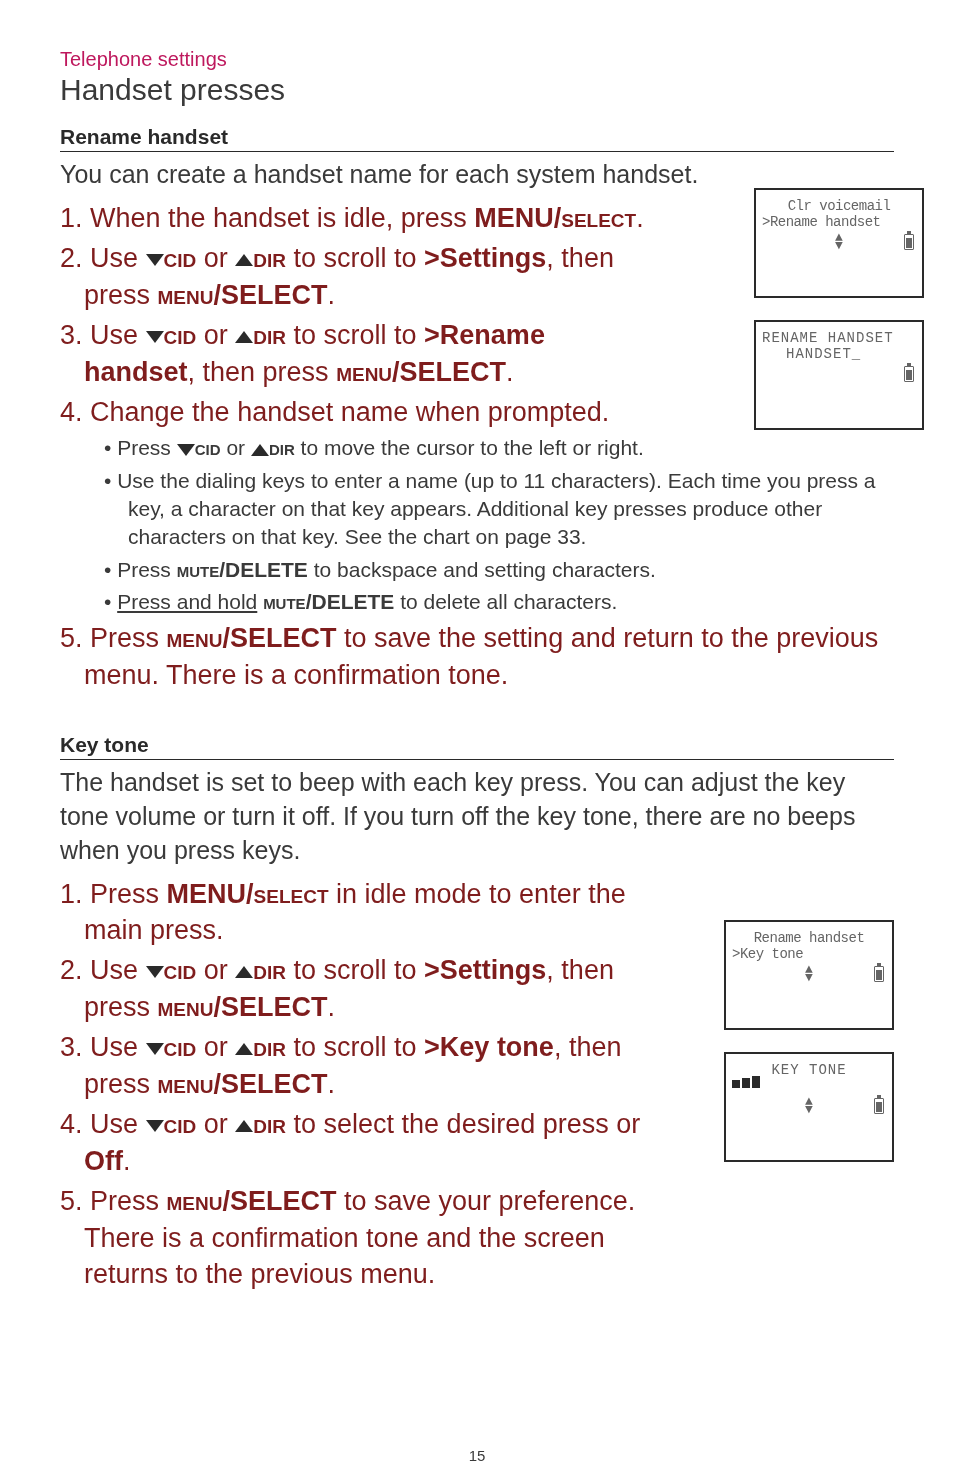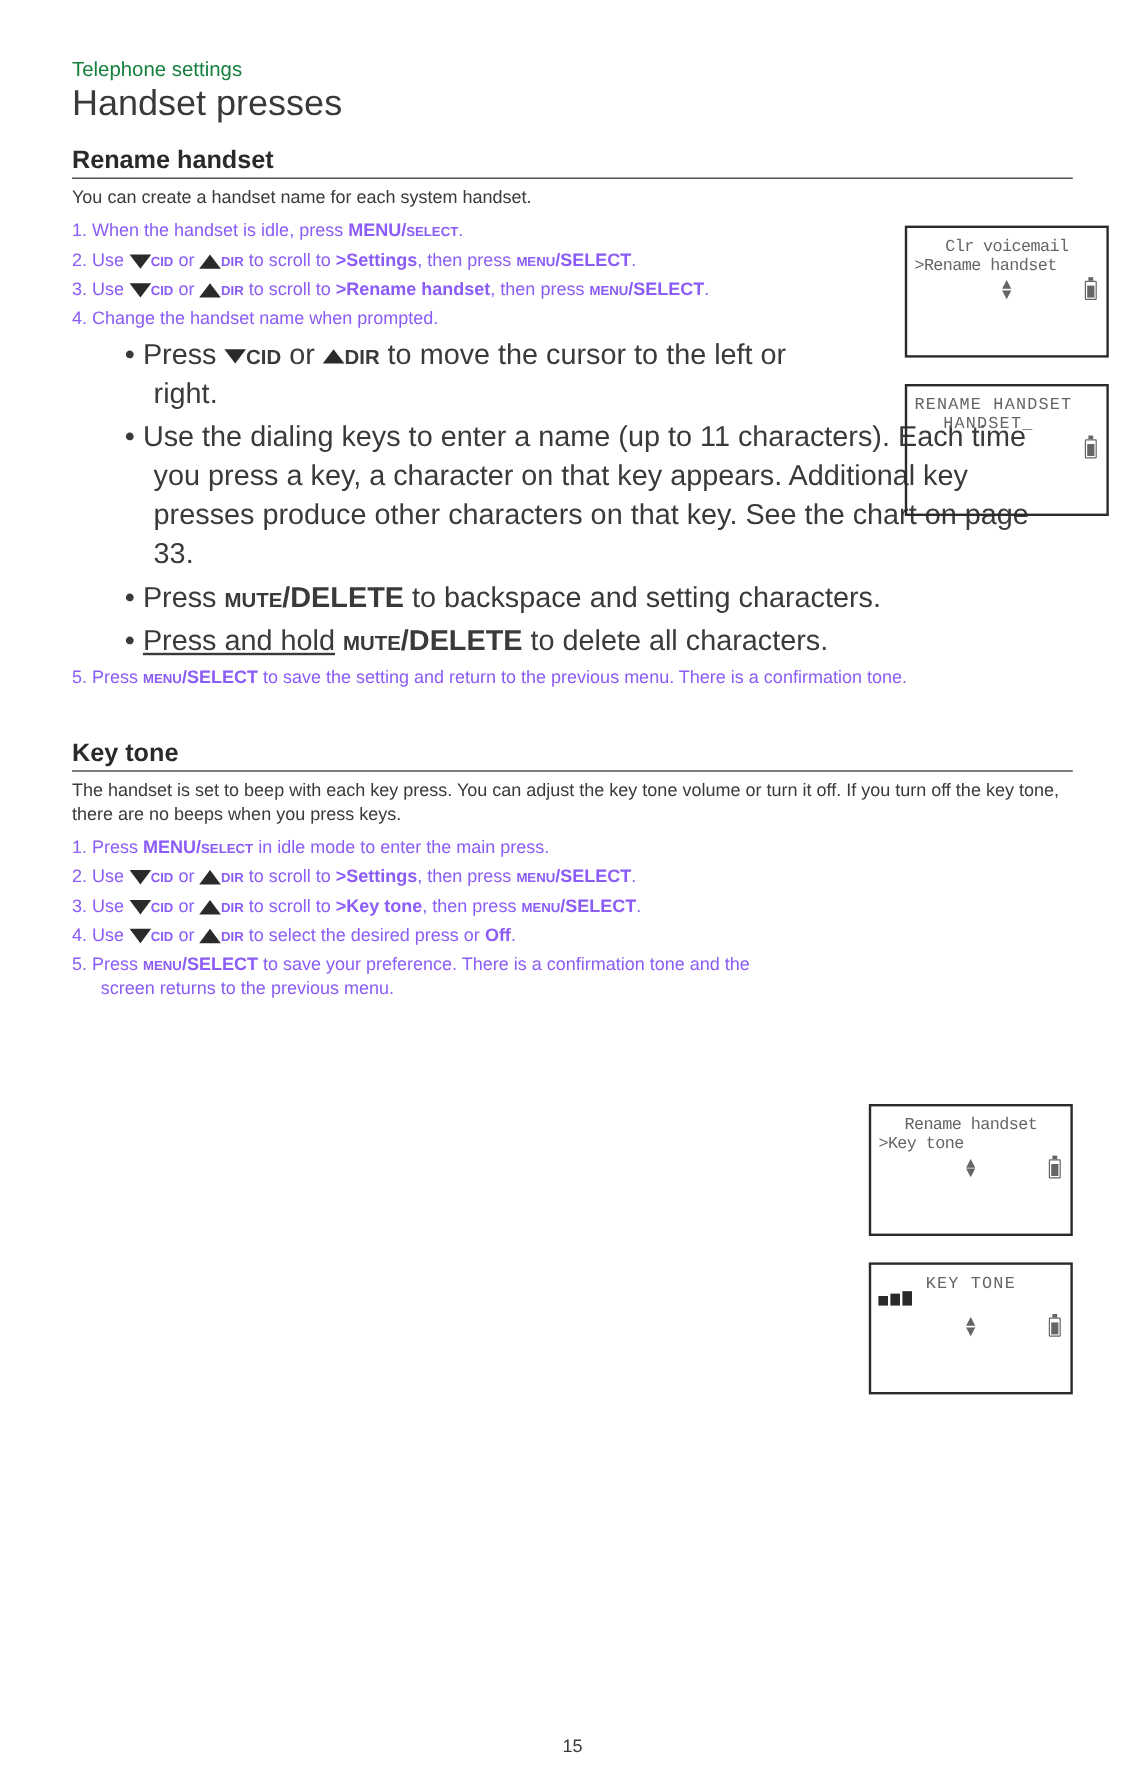--- a/index.html
+++ b/index.html
@@ -6,56 +6,56 @@
   body {
     width: 954px;
     height: 1472px;
     background: #fff;
     font-family: Arial, Helvetica, sans-serif;
     color: #3a3a3a;
     padding: 48px 60px 20px 60px;
     position: relative;
   }
   .header-context {
-    font-size: 17px;
-    color: #15803d;
+    font-size: 20px;
+    color: #be185d;
     margin-bottom: 2px;
   }
   .header-title {
     font-size: 30px;
     color: #3a3a3a;
     margin-bottom: 18px;
     font-weight: normal;
   }
   .section-heading {
     font-size: 21px;
     font-weight: bold;
     color: #2a2a2a;
     padding-bottom: 2px;
     border-bottom: 1.5px solid #2a2a2a;
     margin-bottom: 6px;
   }
   .intro {
-    font-size: 15px;
+    font-size: 25px;
     color: #3a3a3a;
     margin-bottom: 8px;
     line-height: 1.35;
   }
   .step {
-    font-size: 15px;
-    color: #8b5cf6;
+    font-size: 27px;
+    color: #7f1d1d;
     line-height: 1.35;
     text-indent: -24px;
     padding-left: 24px;
     margin-bottom: 4px;
     max-width: 600px;
   }
   .step-wide { max-width: 820px; }
   .sub {
-    font-size: 24px;
+    font-size: 21px;
     color: #3a3a3a;
     line-height: 1.35;
     padding-left: 68px;
     text-indent: -24px;
     margin-bottom: 4px;
     max-width: 600px;
   }
   .sub-wide { max-width: 830px; }
   .bold { font-weight: bold; }
   .sc { font-variant: small-caps; font-weight: bold; }

